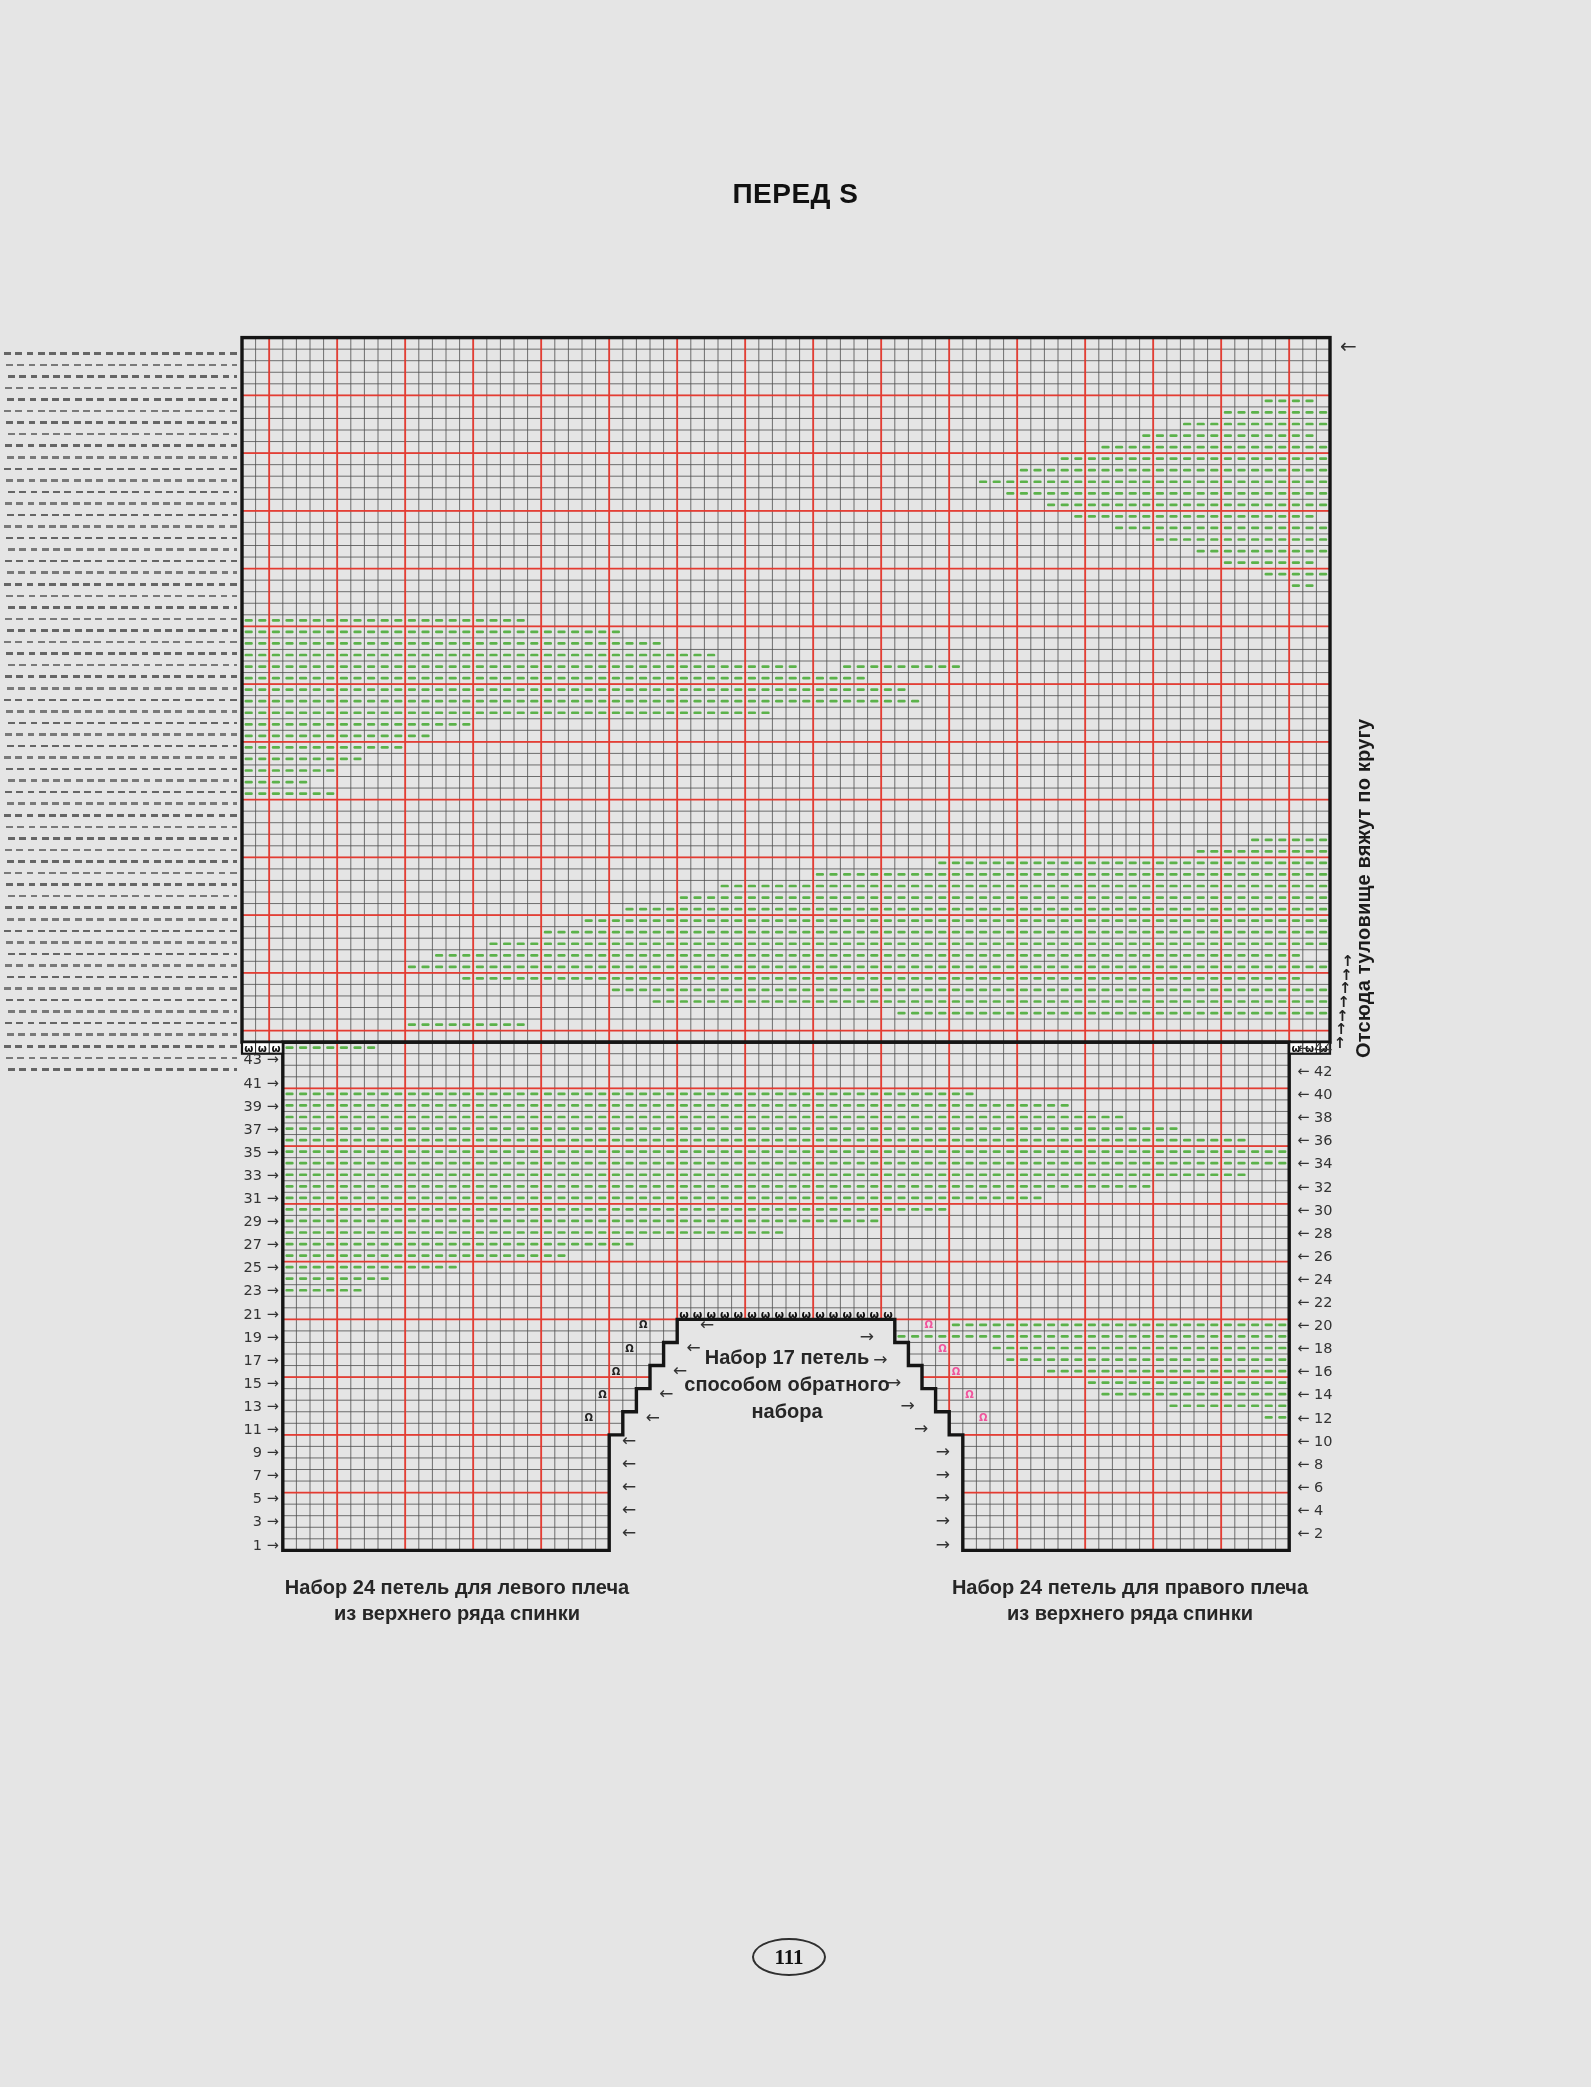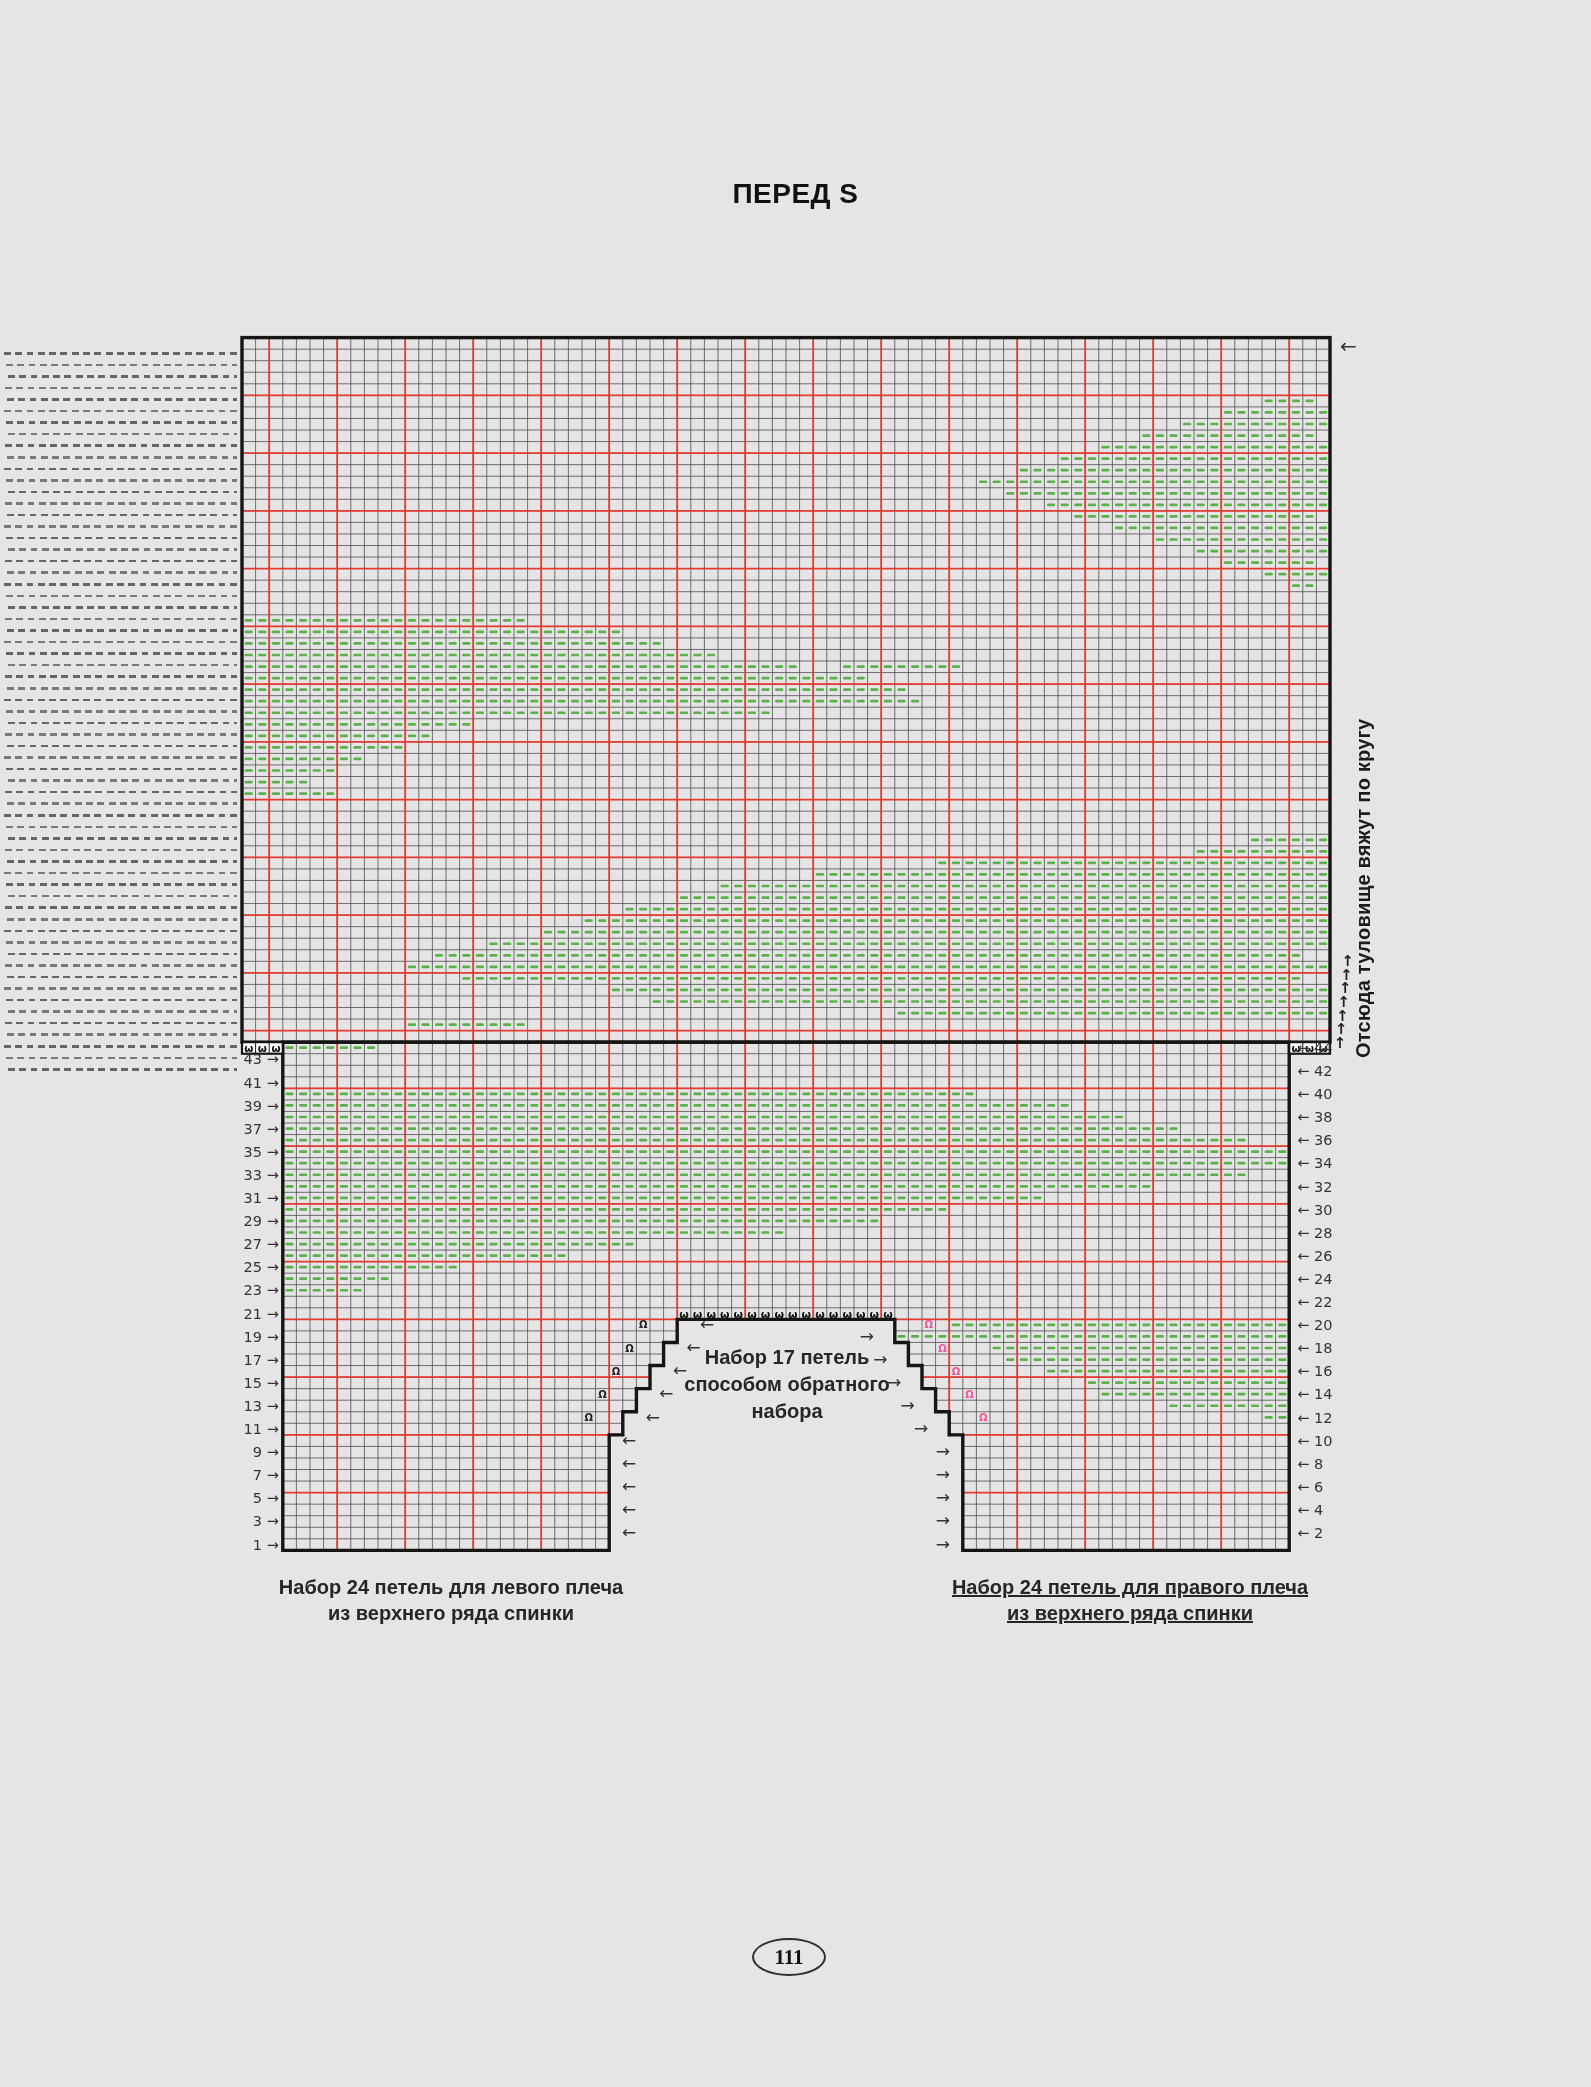--- a/index.html
+++ b/index.html
@@ -8,22 +8,22 @@
   .title{position:absolute;top:178px;left:0;width:100%;text-align:center;
          font-size:28px;font-weight:bold;letter-spacing:.5px;color:#111;}
   #chart-svg{position:absolute;left:0;top:0;}
   #faded{position:absolute;left:4px;top:352px;width:233px;height:732px;overflow:hidden;}
   .dashrow{position:absolute;height:2.6px;width:100%;
            background:repeating-linear-gradient(90deg,#4f4f4f 0 6.8px,rgba(0,0,0,0) 6.8px 11.3px);
            opacity:.8;}
   .biglabel{position:absolute;text-align:center;font-size:20px;font-weight:600;
             line-height:26px;color:#262626;white-space:pre-line;}
   .neck-label{left:637px;top:1344px;width:300px;line-height:27px;}
-  .shoulder-left-label{left:251px;top:1574px;width:400px;}
-  .shoulder-right-label{left:930px;top:1574px;width:400px;text-decoration:underline;}
+  .shoulder-left-label{left:257px;top:1574px;width:400px;}
+  .shoulder-right-label{left:930px;top:1574px;width:400px;}
   .vnote{position:absolute;left:1352px;top:752px;height:306px;
          writing-mode:vertical-rl;transform:rotate(180deg);
          font-size:20px;font-weight:bold;letter-spacing:.2px;color:#1b1b1b;white-space:nowrap;}
   .pagenum{position:absolute;left:752px;top:1938px;width:70px;height:34px;
            border:2.5px solid #2f2f2f;border-radius:50%;
            display:flex;align-items:center;justify-content:center;
            font-family:"Liberation Serif",serif;font-weight:bold;font-size:21px;color:#111;}
 </style>
 </head>
 <body>

